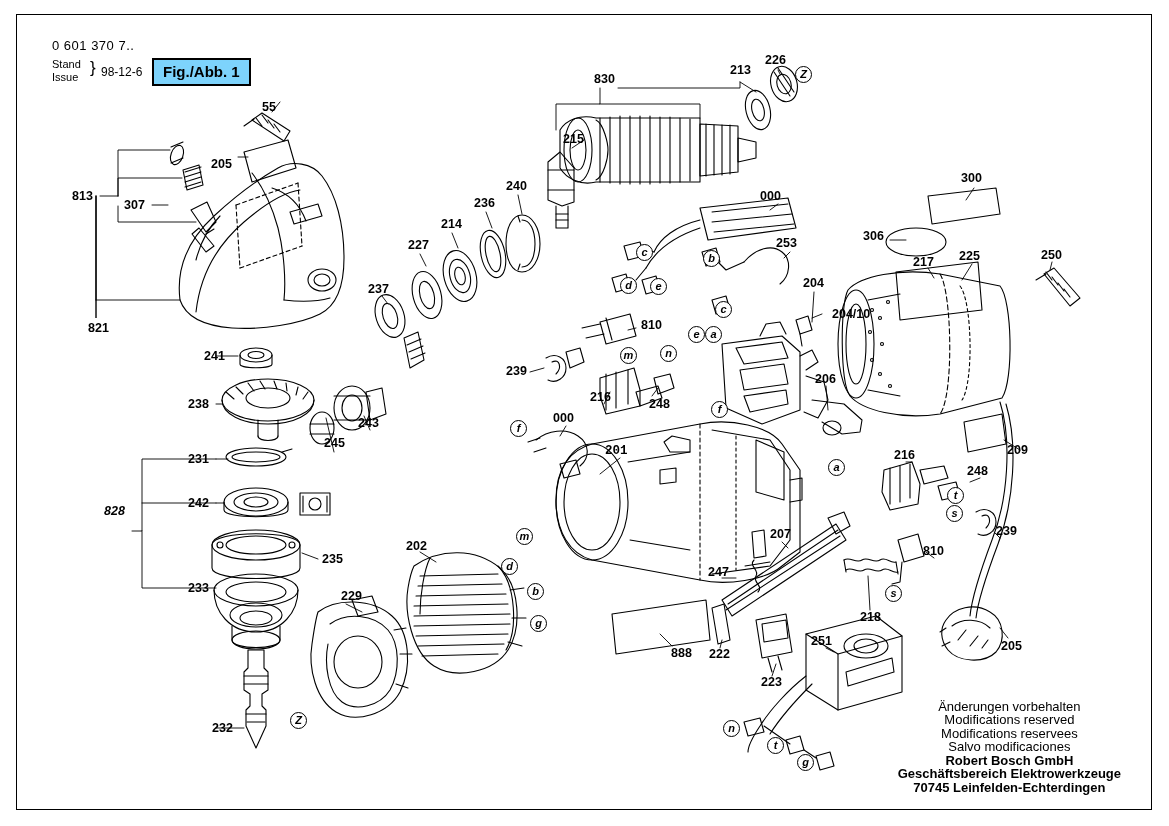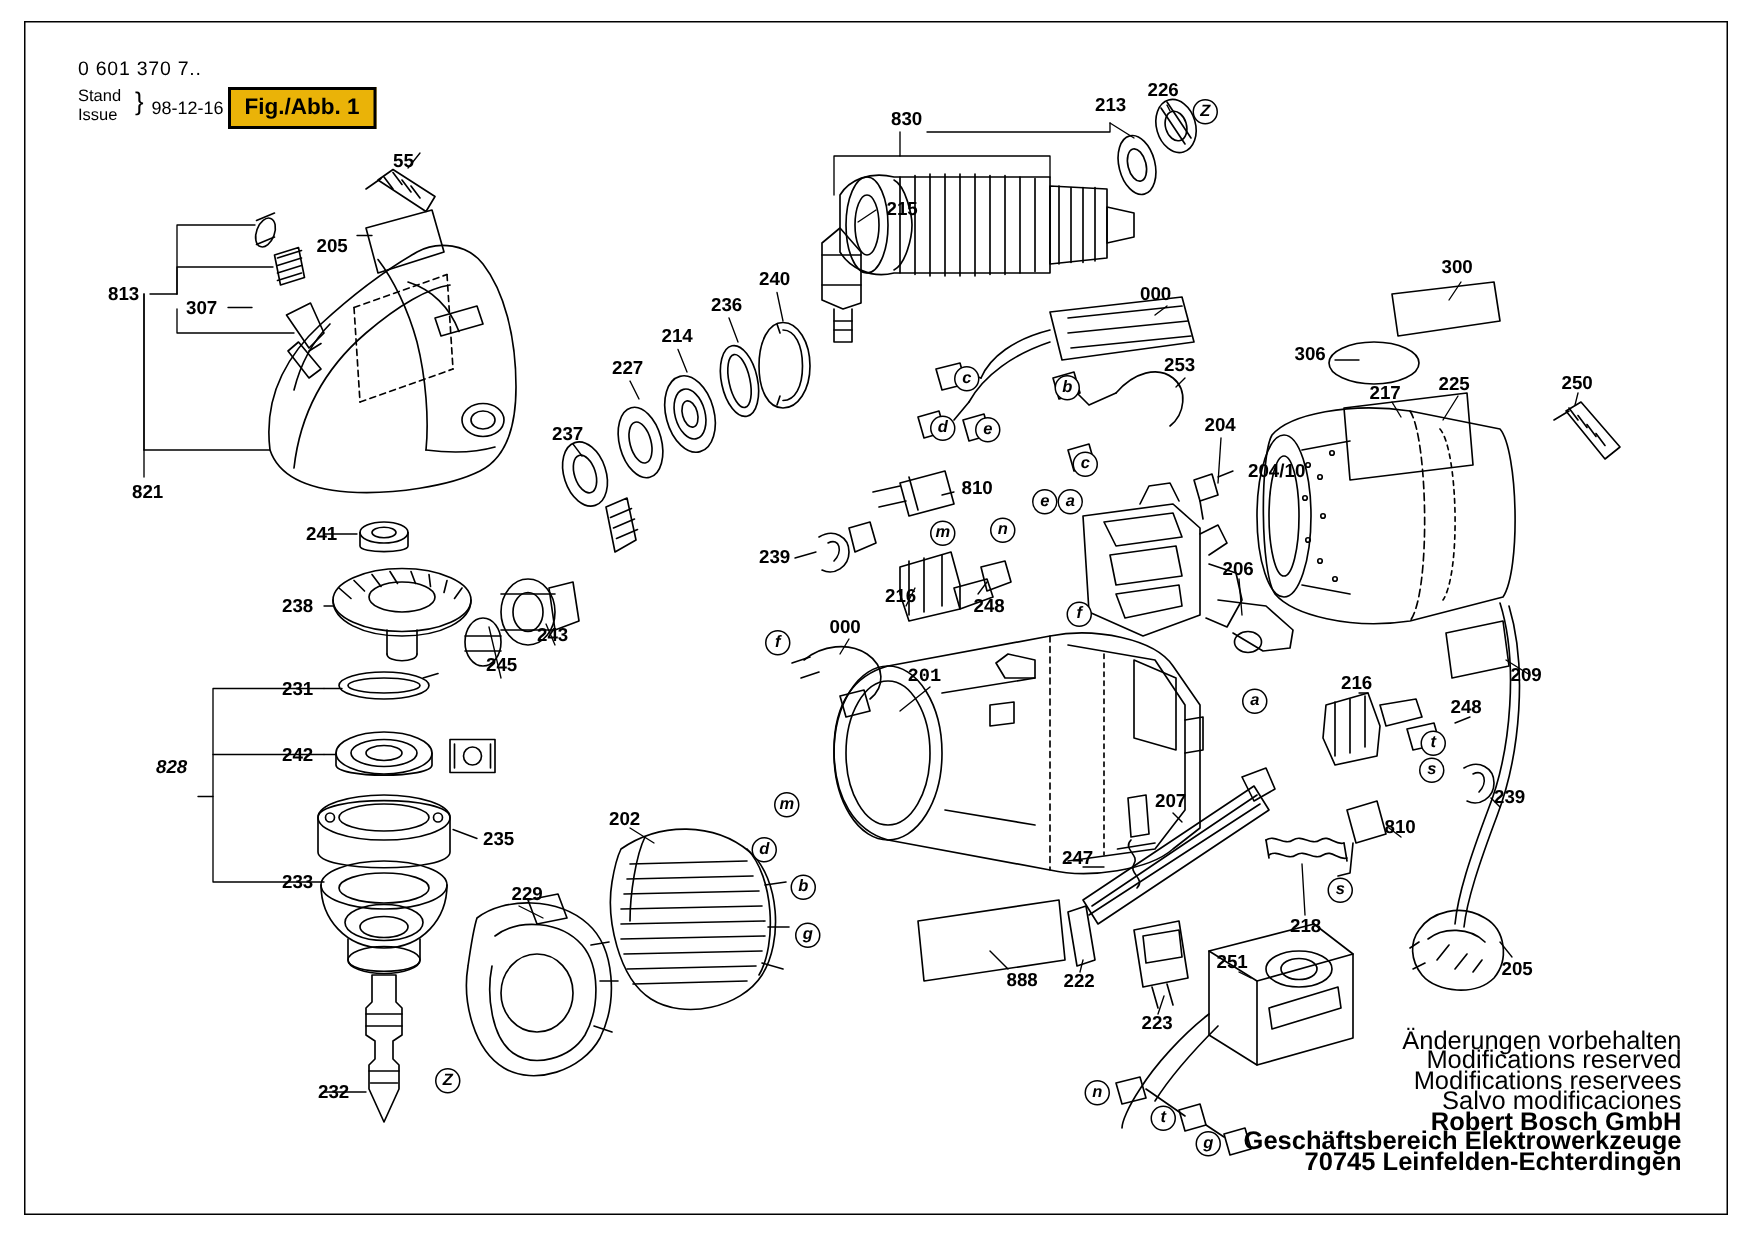--- a/index.html
+++ b/index.html
@@ -35,21 +35,21 @@
   .hdr-brace { left: 90px; top: 60px; font-size: 17px; line-height: 16px;}
   .hdr-date { left: 101px; top: 65px; font-size: 12px; }
   .figbox {
     position: absolute;
     left: 152px;
     top: 58px;
     border: 2px solid #000;
     padding: 3px 9px 4px 9px;
     font-weight: bold;
     font-size: 15px;
-    background: #eab308;
+    background: #7dd3fc;
   }
   .lbl {
     position: absolute;
     font-size: 12.5px;
     font-weight: bold;
     color: #000;
     white-space: nowrap;
   }
   .circ {
     position: absolute;
@@ -62,23 +62,23 @@
     font-weight: bold;
     font-style: italic;
     line-height: 14px;
     text-align: center;
     background: #fff;
     color: #000;
   }
   .notes {
     position: absolute;
     right: 48px;
-    bottom: 45px;
-    text-align: right;
-    font-size: 17px;
+    bottom: 32px;
+    text-align: center;
+    font-size: 13px;
     line-height: 13.5px;
     color: #000;
   }
   .notes .b { font-weight: bold; }
   svg.art {
     position: absolute;
     left: 0; top: 0;
     width: 1169px;
     height: 826px;
     pointer-events: none;
@@ -88,21 +88,21 @@
 </head>
 <body>
 
 <div id="page">
 
   <div class="frame"></div>
 
   <div class="hdr hdr-code">0 601 370 7..</div>
   <div class="hdr hdr-stand"><span>Stand</span><br><span>Issue</span></div>
   <div class="hdr hdr-brace">}</div>
-  <div class="hdr hdr-date">98-12-16</div>
+  <div class="hdr hdr-date">98-12-6</div>
   <div class="figbox">Fig./Abb. 1</div>
 
   <svg class="art" viewBox="0 0 1169 826" xmlns="http://www.w3.org/2000/svg">
     <g fill="none" stroke="#000" stroke-width="1.1" stroke-linejoin="round" stroke-linecap="round">
 
       <path d="M180 300 C176 268 188 240 214 216 C240 192 264 176 278 168 C292 160 312 163 322 176 C336 194 344 224 344 258 C344 288 336 306 320 314 C300 324 262 330 232 328 C206 326 186 318 180 300 Z"></path>
       <path d="M196 312 C200 276 216 246 244 222 C266 203 286 192 300 190"></path>
       <path d="M252 173 C262 186 272 206 278 228 C284 252 286 280 284 300"></path>
       <path d="M284 300 C300 302 316 302 330 298"></path>
       <path d="M236 205 L298 183" stroke-dasharray="4 3"></path>
@@ -451,21 +451,21 @@
   <div class="lbl" style="left:474px;top:196px;">236</div>
   <div class="lbl" style="left:506px;top:179px;">240</div>
   <div class="lbl" style="left:406px;top:539px;">202</div>
   <div class="lbl" style="left:671px;top:646px;">888</div>
   <div class="lbl" style="left:605px;top:444px;font-family:Liberation Mono, monospace;">201</div>
   <div class="lbl" style="left:553px;top:411px;">000</div>
   <div class="lbl" style="left:590px;top:390px;">216</div>
   <div class="lbl" style="left:649px;top:397px;">248</div>
   <div class="lbl" style="left:506px;top:364px;">239</div>
   <div class="lbl" style="left:641px;top:318px;">810</div>
-  <div class="lbl" style="left:563px;top:132px;margin-left:28px;">215</div>
+  <div class="lbl" style="left:563px;top:132px;">215</div>
   <div class="lbl" style="left:594px;top:72px;">830</div>
   <div class="lbl" style="left:730px;top:63px;">213</div>
   <div class="lbl" style="left:765px;top:53px;">226</div>
   <div class="lbl" style="left:760px;top:189px;">000</div>
   <div class="lbl" style="left:776px;top:236px;">253</div>
   <div class="lbl" style="left:803px;top:276px;">204</div>
   <div class="lbl" style="left:784px;top:307px;margin-left:48px;">204/10</div>
   <div class="lbl" style="left:815px;top:372px;">206</div>
   <div class="lbl" style="left:863px;top:229px;">306</div>
   <div class="lbl" style="left:961px;top:171px;">300</div>

